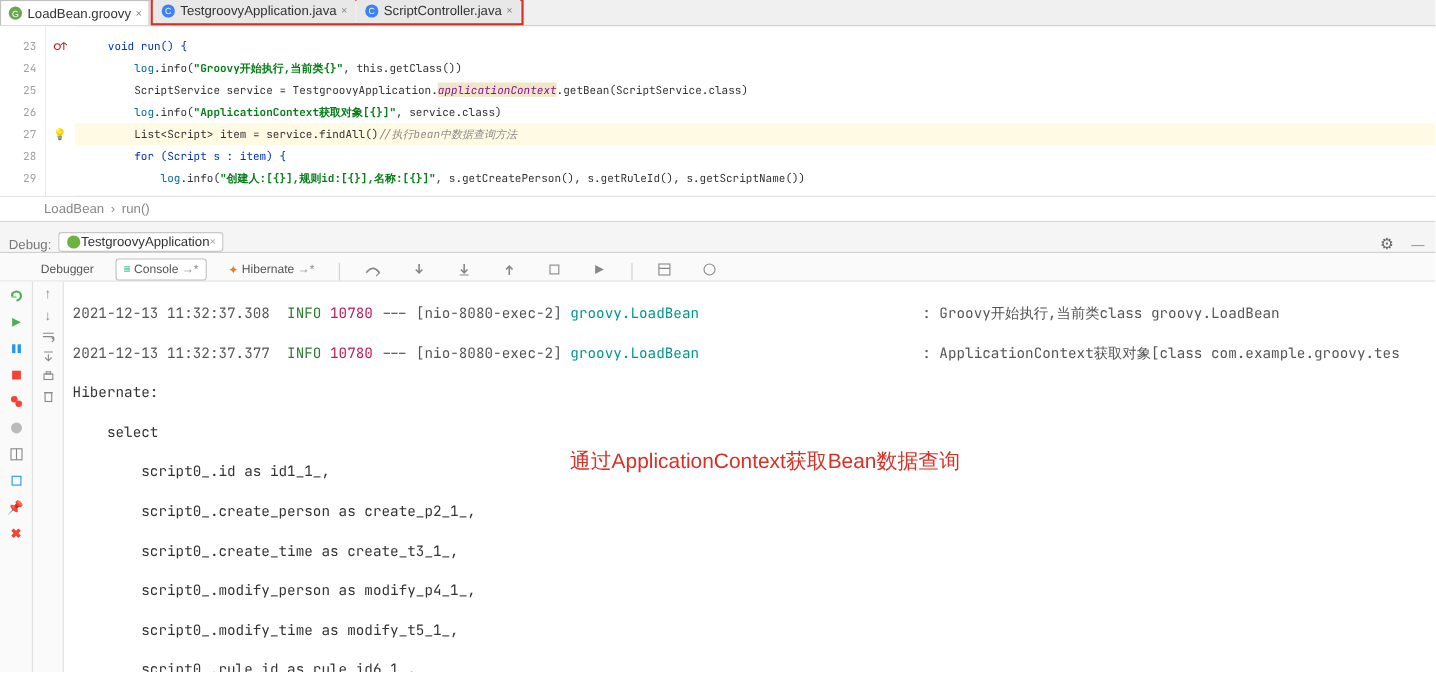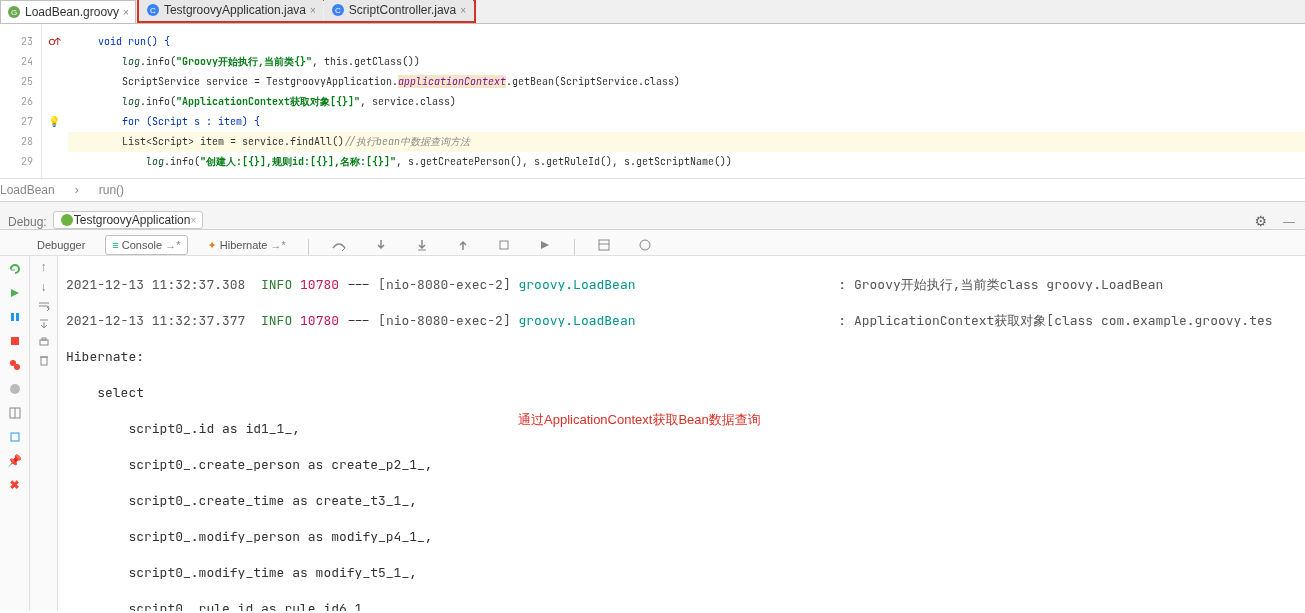--- a/index.html
+++ b/index.html
@@ -11,36 +11,36 @@
 .tab-highlight .tab{border-color:transparent}
 .tab-icon{width:14px;height:14px;display:inline-flex;align-items:center;justify-content:center}
 .tab-close{color:#888;font-size:10px}
 .editor{display:flex;height:154px;background:#fff;font-family:"JetBrains Mono",Consolas,monospace;font-size:10px;line-height:20px}
 .gutter{width:42px;text-align:right;padding-right:8px;color:#a0a0a0;background:#fff;border-right:1px solid #e8e8e8;padding-top:8px}
 .glyph-col{width:26px;background:#fff;padding-top:8px}
 .glyph-col div{height:20px;display:flex;align-items:center;justify-content:center}
 .code-area{flex:1;padding:8px 0 0 0;position:relative}
 .code-line{height:20px;white-space:pre}
 .hl-line{background:#fffae3}
-.breadcrumb{height:24px;display:flex;align-items:center;color:#888;border-top:1px solid #e0e0e0;border-bottom:1px solid #d0d0d0;font-size:12px;gap:20px}
+.breadcrumb{height:24px;display:flex;align-items:center;padding-left:40px;color:#888;border-top:1px solid #e0e0e0;border-bottom:1px solid #d0d0d0;font-size:12px;gap:6px}
 .debug-bar{height:28px;display:flex;align-items:flex-end;background:#f5f5f5;border-bottom:1px solid #d0d0d0;padding-left:8px;gap:6px}
 .debug-chip{display:flex;align-items:center;background:#fff;border:1px solid #c8c8c8;border-radius:3px;padding:1px 6px;gap:0}
 .chip-close{color:#aaa;font-size:10px}
 .tool-row{height:26px;display:flex;align-items:flex-end;background:#fafafa;border-bottom:1px solid #e0e0e0;padding-left:30px;gap:13px}
 .tool-btn{height:20px;padding:0 6px;display:flex;align-items:center;border:1px solid transparent;border-radius:3px;color:#555;cursor:pointer;font-size:11px}
 .tool-btn.act{background:#fff;border-color:#c0c0c0}
 .tool-sep{width:1px;height:16px;background:#d0d0d0;margin:0 2px}
 .console-wrap{display:flex;height:355px}
 .left-tools{width:30px;background:#fafafa;border-right:1px solid #e0e0e0;display:flex;flex-direction:column;align-items:center;padding-top:4px;gap:6px}
 .left-tools .ic{width:18px;height:18px;display:flex;align-items:center;justify-content:center;cursor:pointer}
 .mid-tools{width:28px;background:#fafafa;border-right:1px solid #e0e0e0;display:flex;flex-direction:column;align-items:center;padding-top:4px;gap:6px}
 .console{flex:1;font-family:"JetBrains Mono",Consolas,monospace;font-size:13px;line-height:18px;padding:2px 8px;overflow:hidden;white-space:pre;position:relative}
-.annotation{position:absolute;color:#d93025;font-size:13px;font-family:"Microsoft YaHei",sans-serif}
+.annotation{position:absolute;color:#d93025;font-size:19px;font-family:"Microsoft YaHei",sans-serif}
 .c-ts{color:#555}.c-info{color:#2e7d32}.c-pid{color:#c2185b}.c-thread{color:#555}.c-logger{color:#009688}.c-msg{color:#555}
-.kw{color:#0033b3}.str{color:#067d17;font-weight:bold}.field{color:#14532d;font-style:italic}.com{color:#8c8c8c;font-style:italic}.com-it{color:#8c8c8c;font-style:italic}.hl-app{background:#f2e6c9;color:#871094;font-style:italic}
+.kw{color:#0033b3}.str{color:#067d17;font-weight:bold}.field{color:#0369a1;}.com{color:#8c8c8c;font-style:italic}.com-it{color:#8c8c8c;font-style:italic}.hl-app{background:#f2e6c9;color:#871094;font-style:italic}
 svg{display:block}
 </style>
 </head>
 <body>
 
 <div class="tabs-bar">
   <div class="tab active">
     <span class="tab-icon">
         <svg width="14" height="14">
           <circle cx="7" cy="7" r="6" fill="#6aa84f"></circle>
@@ -95,22 +95,22 @@
         <span style="color:#f5a623">💡</span>
       </div>
     <div></div>
       <div></div>
   </div>
   <div class="code-area">
     <div class="code-line">     <span class="kw">void run() {</span></div>
     <div class="code-line">         <span class="field">log</span><span>.info(</span><span class="str">"Groovy开始执行,当前类{}"</span><span>, this.getClass())</span></div>
     <div class="code-line">         <span>ScriptService service = TestgroovyApplication.</span><span class="hl-app">applicationContext</span><span>.getBean(ScriptService.class)</span></div>
     <div class="code-line">         <span class="field">log</span><span>.info(</span><span class="str">"ApplicationContext获取对象[{}]"</span><span>, service.class)</span></div>
+    <div class="code-line hl-line">         <span>List&lt;Script&gt; item = service.findAll()</span><span class="com">//执行</span><span class="com-it">bean</span><span class="com">中数据查询方法</span></div>
     <div class="code-line">         <span class="kw">for (Script s : item) {</span></div>
-    <div class="code-line hl-line">         <span>List&lt;Script&gt; item = service.findAll()</span><span class="com">//执行</span><span class="com-it">bean</span><span class="com">中数据查询方法</span></div>
     <div class="code-line">             <span class="field">log</span><span>.info(</span><span class="str">"创建人:[{}],规则id:[{}],名称:[{}]"</span><span>, s.getCreatePerson(), s.getRuleId(), s.getScriptName())</span></div>
   </div>
 </div>
 
 <div class="breadcrumb">
   <span>LoadBean</span>
   <span>›</span>
   <span>run()</span>
 </div>
 

